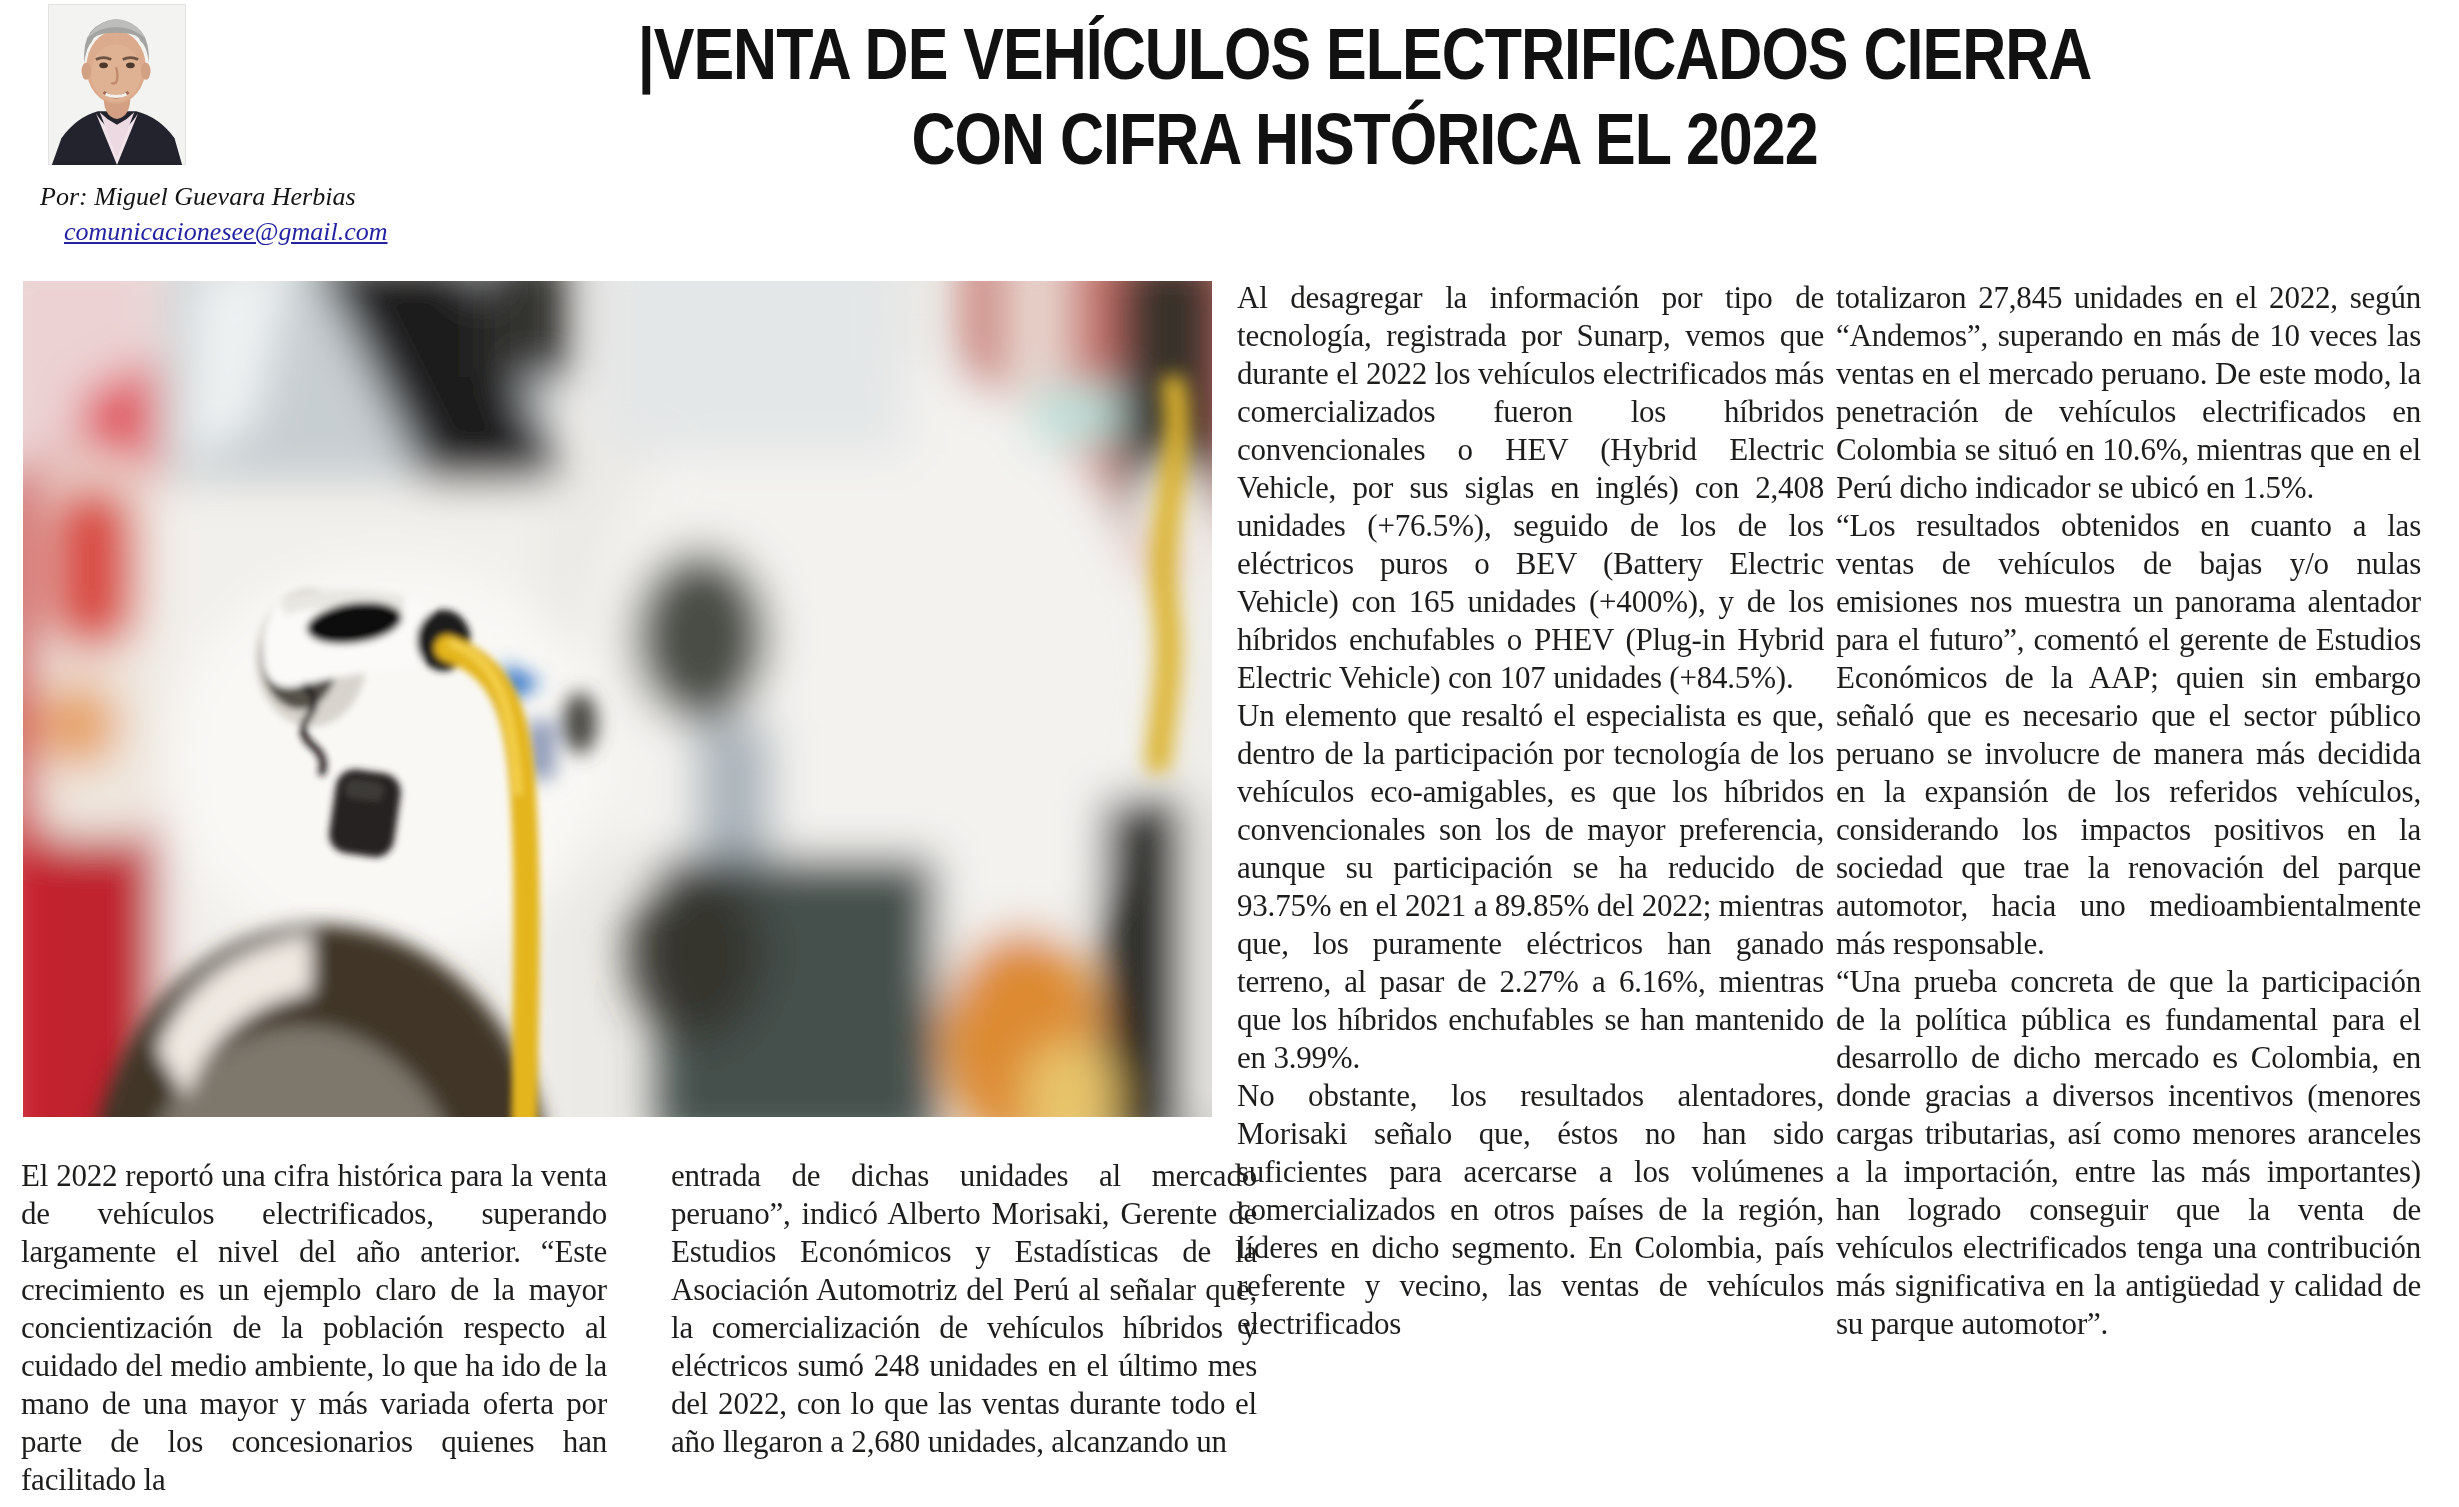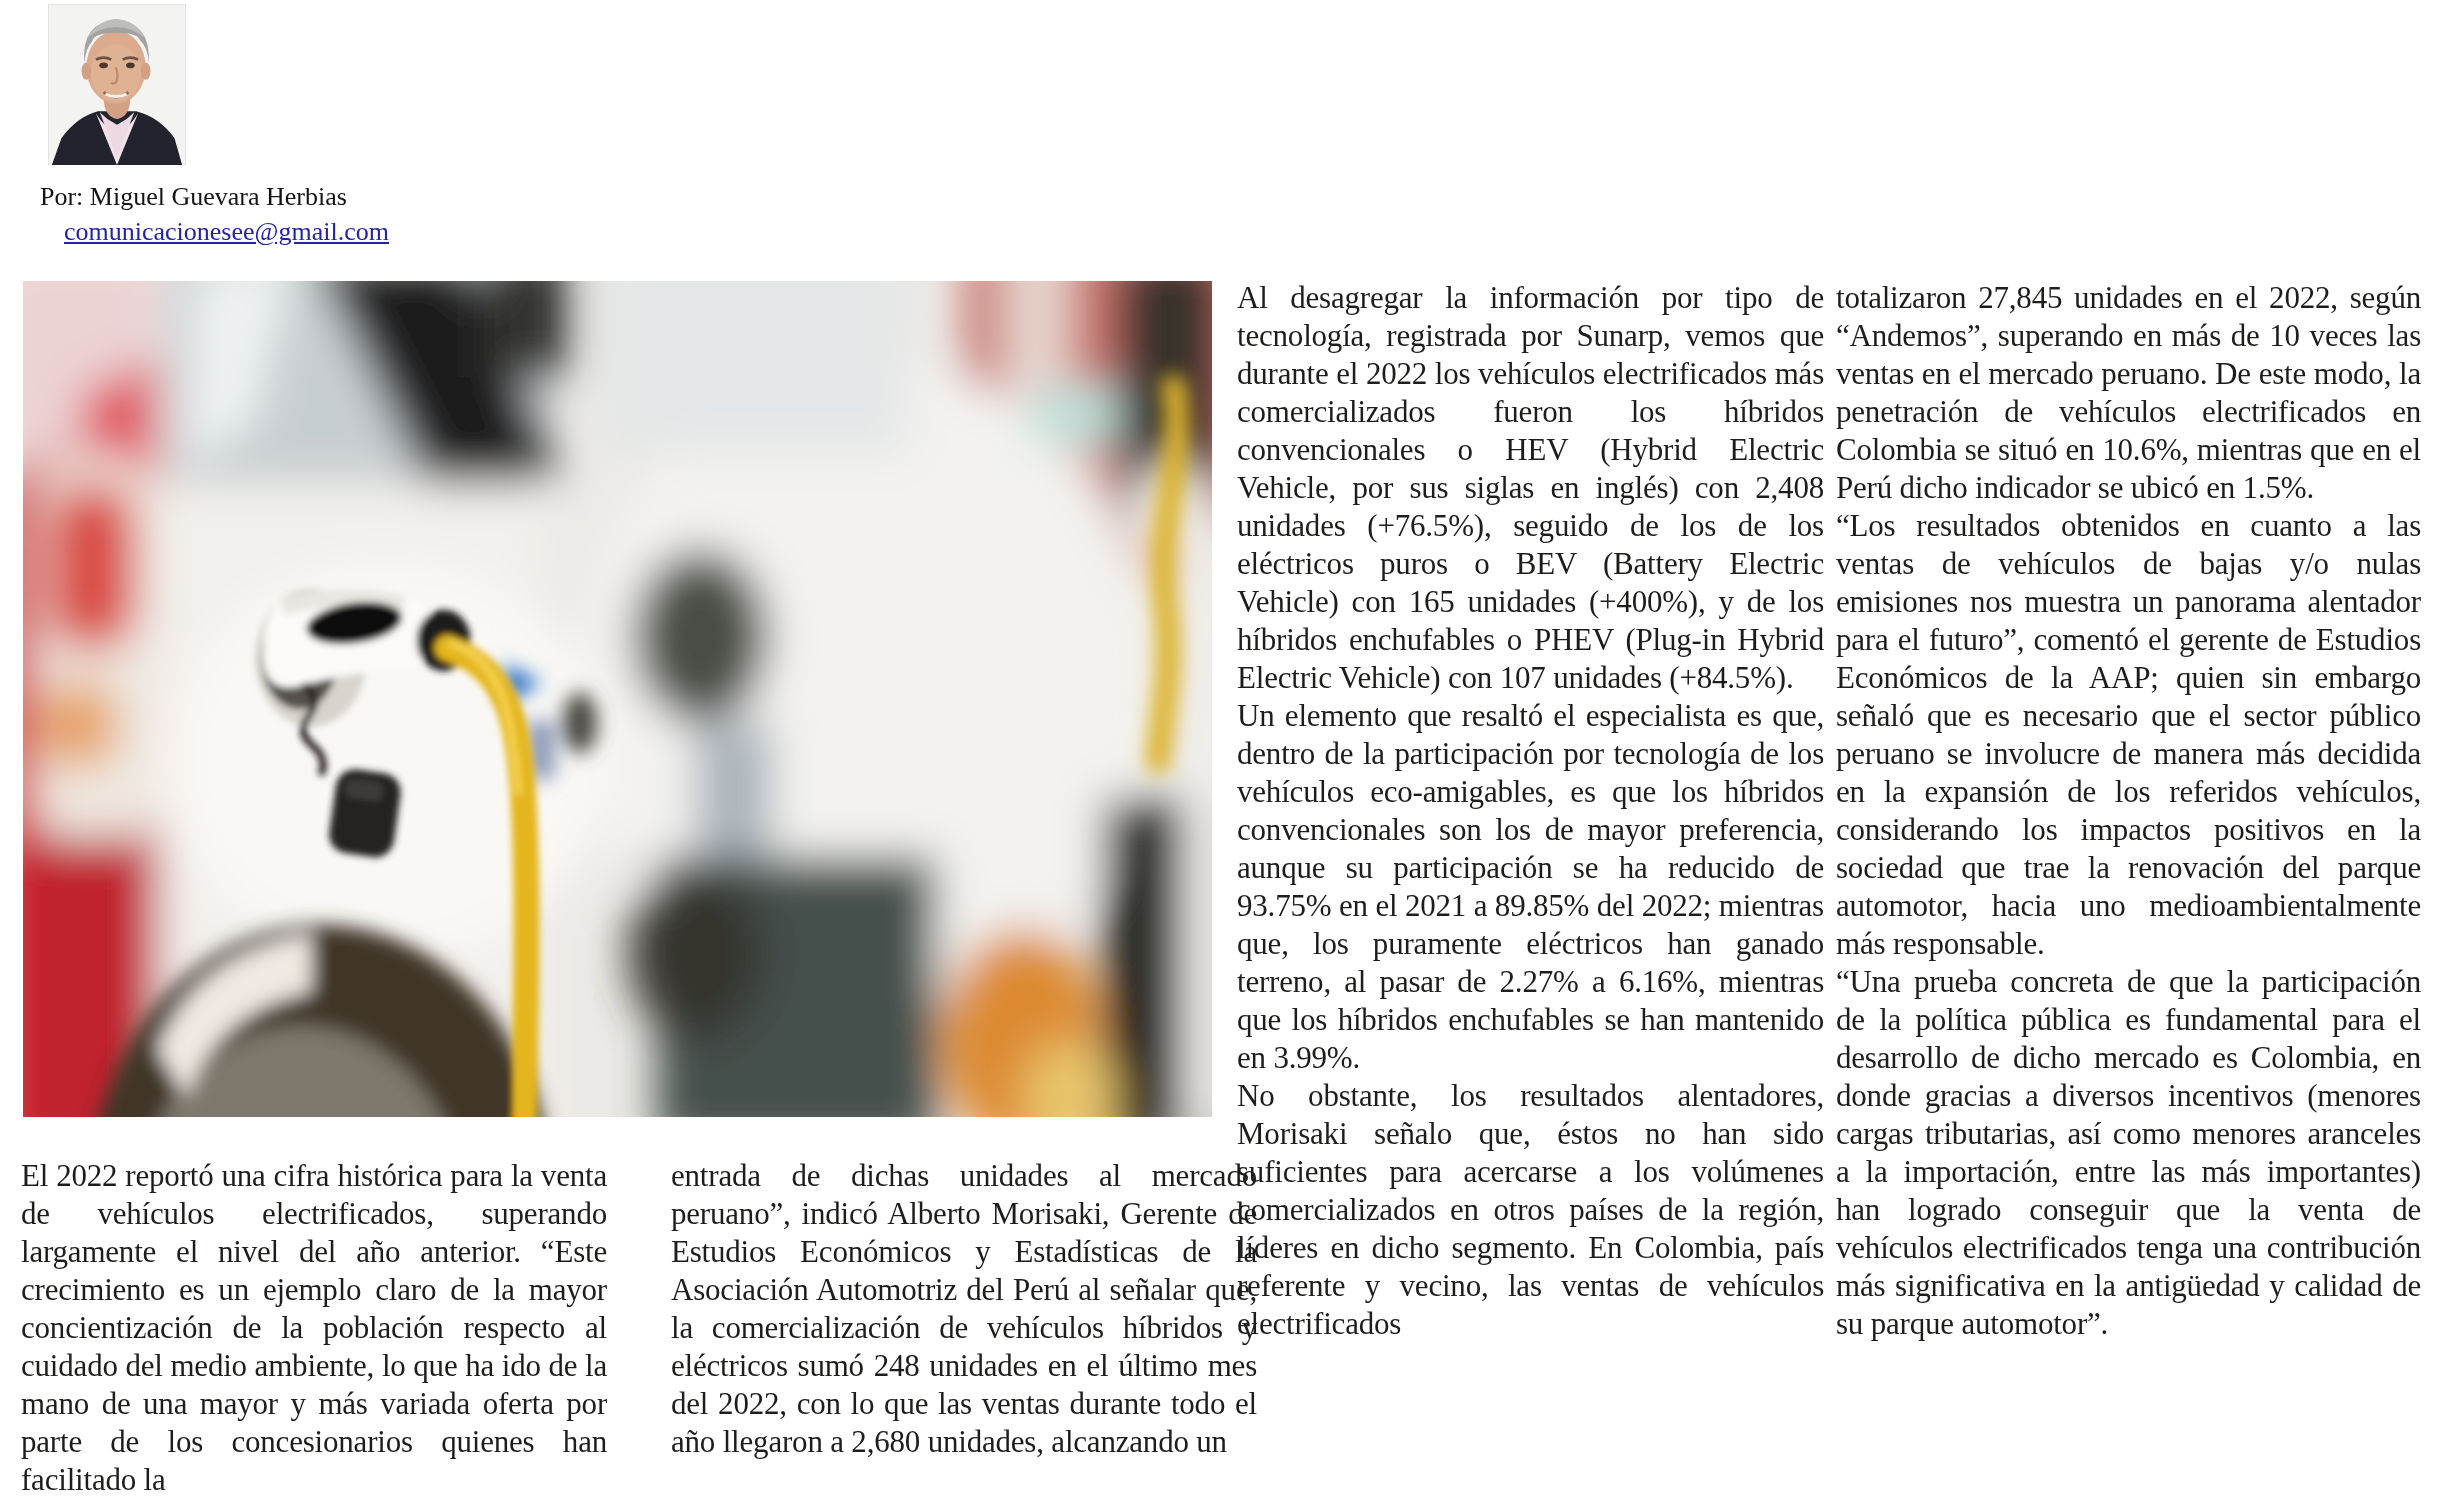--- a/index.html
+++ b/index.html
@@ -12,21 +12,21 @@
     font-family:"Liberation Serif","DejaVu Serif",serif;
     color:#1c1c1a;
   }
   
   .headshot{
     position:absolute; left:48px; top:3.8px; width:138px; height:161px;
     display:block;
   }
   .byline{
     position:absolute; left:40px; top:179px; width:403px;
-    font-size:26px; line-height:35px; color:#141414;
+    font-size:26px; line-height:35px; color:#141414;font-style:italic;
   }
   .byline a{
     color:#2424a2; text-decoration:underline; cursor:pointer;margin-left:24px;
   }
   .title-block{
     position:absolute; left:500px; top:11.5px; width:1729px;
     text-align:center; color:#111111;
     font-family:"Liberation Sans","DejaVu Sans",sans-serif;
     font-weight:800; font-size:61px; letter-spacing:-1px;
   }
@@ -90,20 +90,24 @@
       <path d="M58 92 Q71 102 84 92" stroke="#9c6650" stroke-width="3" fill="none"></path>
       <path d="M60 94 Q71 99 82 94" stroke="#f4efe9" stroke-width="3" fill="none"></path>
     </g>
   </svg>
 
   <div class="byline">
     <div>Por: Miguel Guevara Herbias</div>
     <a href="#">comunicacionesee@gmail.com</a>
   </div>
 
+  <h1 class="title-block" style="margin:0;">
+    <span class="title-line">|VENTA DE VEHÍCULOS ELECTRIFICADOS CIERRA</span>
+    <span class="title-line">CON CIFRA HISTÓRICA EL 2022</span>
+  </h1>
 
   <svg class="main-photo" viewBox="0 0 1238 870" preserveAspectRatio="none" aria-hidden="true">
     <defs>
       <clipPath id="pc">
           <rect x="0" y="0" width="1238" height="870"></rect>
         </clipPath>
       <filter id="b22" x="-20%" y="-20%" width="140%" height="140%">
           <feGaussianBlur stdDeviation="22"></feGaussianBlur>
         </filter>
       <filter id="b10" x="-30%" y="-30%" width="160%" height="160%">

